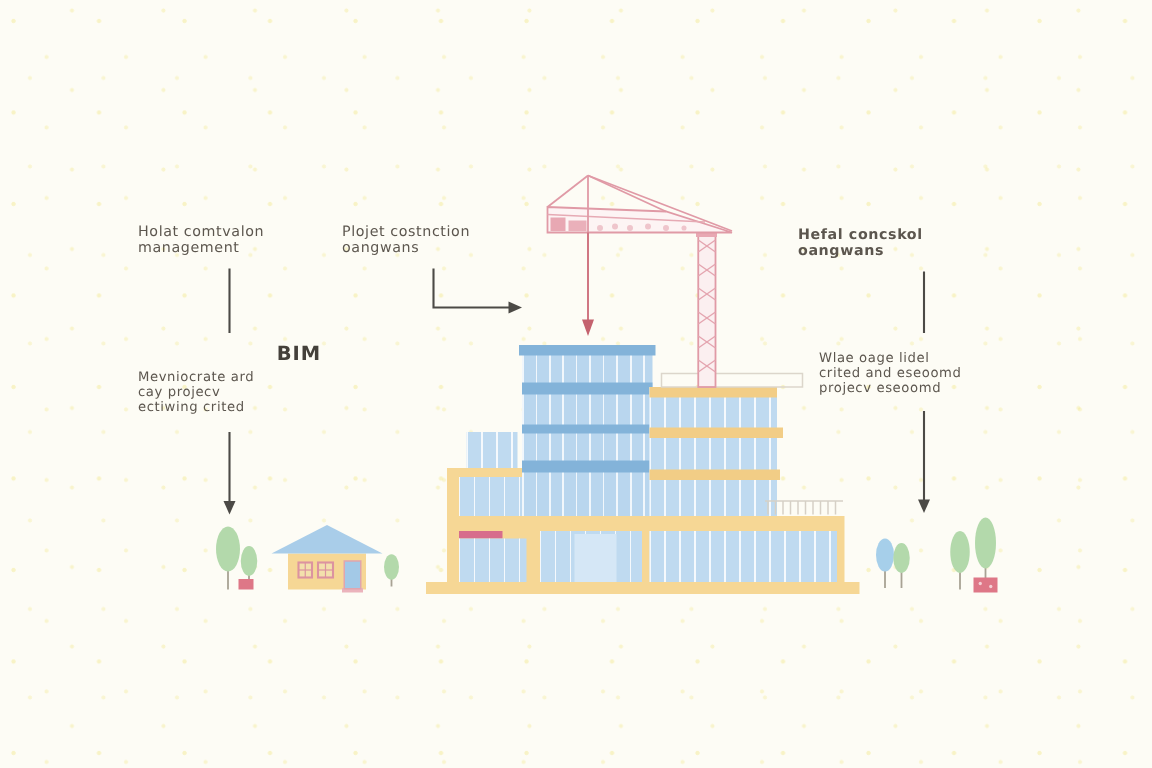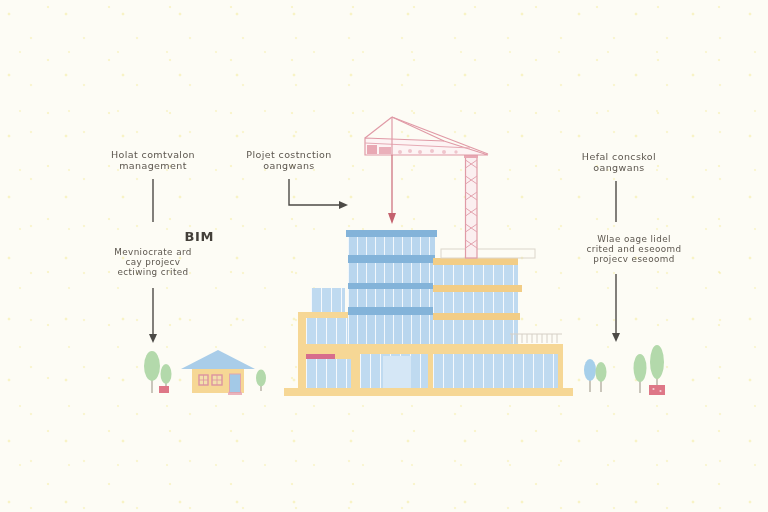--- a/index.html
+++ b/index.html
@@ -22,21 +22,21 @@
   }
   .win2{
     background:#b9d6ee;
     background-image:repeating-linear-gradient(90deg, rgba(255,255,255,.8) 0 1px, transparent 1px 9px);
   }
   .yellow{background:#f6d795;}
   .bandblue{background:#83b3d9;}
   .bandyellow{background:#f2cd86;}
   
   .lbl{
-    position:absolute; text-align:center; color:#5c564e;
+    position:absolute; text-align:left; color:#5c564e;
     font-size:9.5px; line-height:11px; letter-spacing:.4px;
   }
   .lbl-small{font-size:8.8px; line-height:10px;}
   .bim{
     position:absolute; text-align:right; color:#44403a;
     font-size:13px; font-weight:bold; letter-spacing:.6px;
   }
   svg{display:block;}
 </style>
 </head>
@@ -211,24 +211,24 @@
     <div>Mevniocrate ard</div>
     <div>cay projecv</div>
     <div>ectiwing crited</div>
   </div>
 
   <div class="lbl" style="left:228px; top:149px; width:122px;">
     <div>Plojet costnction</div>
     <div>oangwans</div>
   </div>
 
-  <div class="lbl" style="left:558px; top:151px; width:122px;">
+  <div class="lbl" style="left:532px; top:151px; width:122px;font-weight:bold;">
     <div>Hefal concskol</div>
     <div>oangwans</div>
   </div>
 
-  <div class="lbl lbl-small" style="left:564px; top:234px; width:140px;">
+  <div class="lbl lbl-small" style="left:546px; top:234px; width:140px;">
     <div>Wlae oage lidel</div>
     <div>crited and eseoomd</div>
     <div>projecv eseoomd</div>
   </div>
 
 </div>
 
 </body></html>

